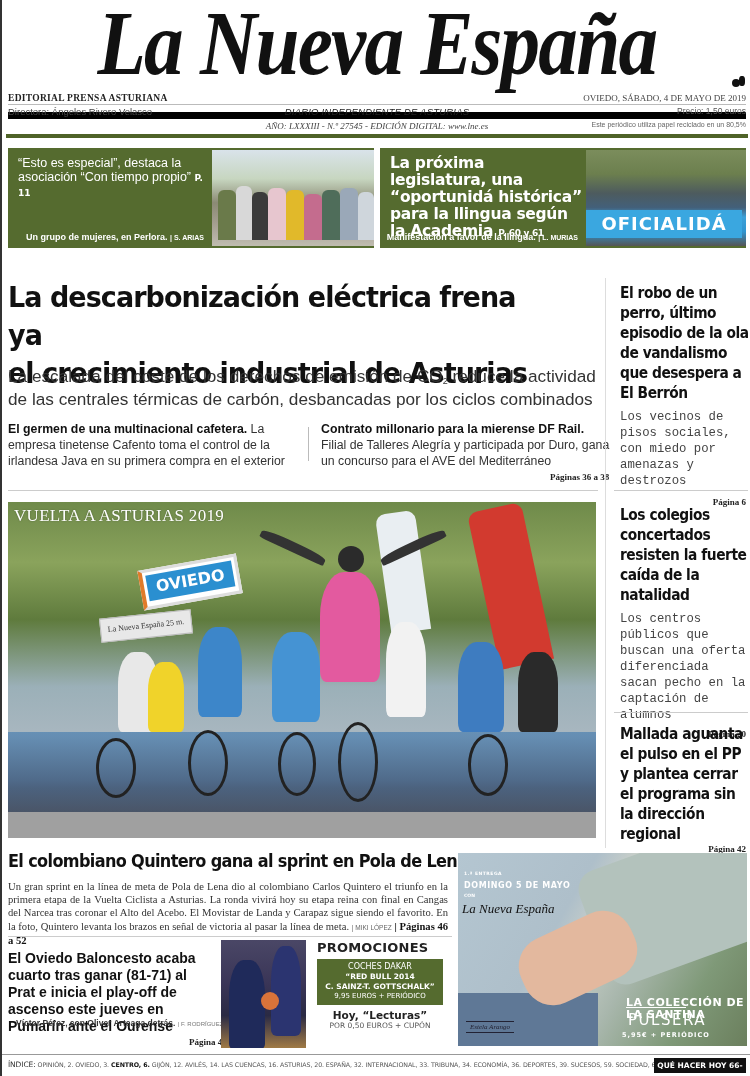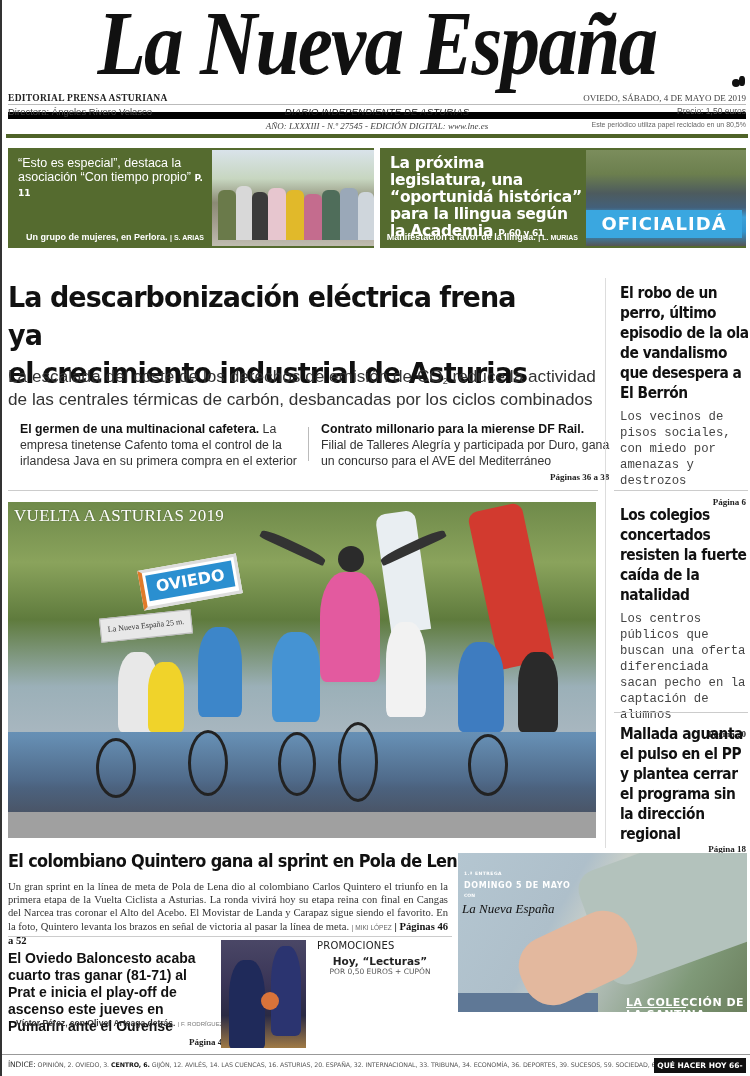--- a/index.html
+++ b/index.html
@@ -45,21 +45,21 @@
   .teaser-2 .photo { left: 206px; background: linear-gradient(180deg, #7b8d5c 0%, #6c7f4e 25%, #4d5b5e 45%, #43607a 60%, #3ba0d8 70%, #2f94cf 85%, #555 100%); }
   .ppl { position: absolute; bottom: 6px; border-radius: 6px 6px 0 0; }
   .oficialida { position: absolute; left: 0; right: 4px; top: 60px; height: 28px; background: #3aa7e0; color: #fff; font-family: "DejaVu Sans", sans-serif; font-weight: bold; font-size: 18px; line-height: 28px; text-align: center; letter-spacing: 1px; }
 
   
   .lead-title { position: absolute; left: 6px; top: 278px; width: 590px; font-family: "DejaVu Sans", sans-serif; font-weight: bold; font-size: 29px; line-height: 38px; letter-spacing: -1px; transform: scaleX(0.93); transform-origin: left top; color: #111; }
   .lead-sub { position: absolute; left: 6px; top: 366px; width: 600px; font-family: "Liberation Sans", sans-serif; font-size: 17.2px; line-height: 20px; color: #333; }
   .lead-sub sub { font-size: 9px; vertical-align: baseline; position: relative; top: 2px; }
   .brief { position: absolute; top: 421px; width: 290px; font-family: "Liberation Sans", sans-serif; font-size: 12.3px; line-height: 16px; color: #333; }
   .brief b { color: #111; }
-  .brief-1 { left: 6px; margin-left: 12px; }
+  .brief-1 { left: 6px; }
   .brief-2 { left: 319px; }
   .brief-divider { position: absolute; left: 306px; top: 427px; width: 1px; height: 34px; background: #bbb; }
   .pages-ref { position: absolute; font-family: "Liberation Serif", serif; font-weight: bold; font-size: 9px; color: #222; margin-left: 13px; }
 
   
   .rcol-divider { position: absolute; left: 603px; width: 1px; background: #ddd; }
   .side { position: absolute; left: 618px; width: 128px; }
   .side h3 { font-family: "DejaVu Sans", sans-serif; font-weight: bold; font-size: 15px; line-height: 20px; letter-spacing: -0.5px; transform: scaleX(0.92); transform-origin: left top; width: 140px; color: #111; }
   .side p { font-family: Liberation Mono, monospace; font-size: 12.3px; line-height: 16px; color: #444; margin-top: 6px; }
   .side .pages-ref { position: static; text-align: right; margin-top: 8px; padding-right: 2px; }
@@ -88,30 +88,30 @@
   
   .bask-title { position: absolute; left: 6px; top: 950px; width: 210px; font-family: "Liberation Sans", sans-serif; font-size: 14px; line-height: 17px; color: #111; }
   .bask-caption { position: absolute; left: 14px; top: 1018px; font-family: "Liberation Sans", sans-serif; font-weight: bold; font-size: 8.5px; color: #333; }
   .bask-caption .credit { font-weight: normal; font-size: 6px; color: #777; }
   .bask-photo { position: absolute; left: 219px; top: 940px; width: 85px; height: 108px; background: linear-gradient(180deg, #4a4766 0%, #3a3557 40%, #2a2a44 70%, #a07a45 100%); overflow: hidden; }
   .bask-photo .player { position: absolute; border-radius: 40% 40% 6px 6px; background: #1f2a5a; }
   .bask-photo .ball { position: absolute; left: 40px; top: 52px; width: 18px; height: 18px; border-radius: 50%; background: #d9733a; }
 
   
   .promo { position: absolute; left: 315px; top: 940px; width: 134px; }
-  .promo .heading { font-family: "DejaVu Sans", sans-serif; font-size: 10px; color: #222; letter-spacing: 0.2px; }
+  .promo .heading { font-family: "DejaVu Sans", sans-serif; font-size: 13px; color: #222; letter-spacing: 0.2px; font-weight: bold; }
   .promo .box { margin-top: 4px; width: 126px; background: #556b2f; color: #fff; text-align: center; padding: 3px 2px; font-family: "DejaVu Sans", sans-serif; }
   .promo .box .l1 { font-size: 8px; line-height: 10px; }
   .promo .box .l2, .promo .box .l3 { font-size: 7.5px; line-height: 9.5px; font-weight: bold; }
   .promo .box .l4 { font-size: 7px; line-height: 11px; }
   .promo .hoy { margin-top: 4px; width: 126px; text-align: center; font-family: "DejaVu Sans", sans-serif; font-weight: bold; font-size: 10.5px; color: #222; }
   .promo .hoy-sub { width: 126px; text-align: center; font-family: "DejaVu Sans", sans-serif; font-size: 7.5px; color: #555; }
 
   
-  .ad { position: absolute; left: 456px; top: 853px; width: 289px; height: 159px; overflow: hidden;
+  .ad { position: absolute; left: 456px; top: 853px; width: 289px; height: 193px; overflow: hidden;
     background: linear-gradient(120deg, #b4c6d1 0%, #aebfca 35%, #c8cfc9 45%, #a9b7ad 60%, #7f9978 80%, #6b7f5d 100%); padding-left: 44px; }
   .ad .sleeve { position: absolute; left: 130px; top: -10px; width: 180px; height: 120px; background: #b3c2bc; transform: rotate(-20deg); border-radius: 20px; }
   .ad .jeans { position: absolute; left: 0; top: 140px; width: 140px; height: 60px; background: #5f7896; }
   .ad .wrist { position: absolute; left: 60px; top: 70px; width: 120px; height: 70px; background: #e3b89e; border-radius: 30px; transform: rotate(-25deg); }
   .ad .t1 { position: absolute; left: 6px; top: 18px; font-family: "DejaVu Sans", sans-serif; font-weight: bold; font-size: 4.5px; color: #fff; letter-spacing: 0.5px; }
   .ad .t2 { position: absolute; left: 6px; top: 28px; font-family: "DejaVu Sans", sans-serif; font-weight: bold; font-size: 8px; color: #fff; letter-spacing: 0.6px; }
   .ad .t3 { position: absolute; left: 6px; top: 40px; font-family: "DejaVu Sans", sans-serif; font-weight: bold; font-size: 4.5px; color: #fff; }
   .ad .t4 { position: absolute; left: 4px; top: 48px; font-family: "Liberation Serif", serif; font-style: italic; font-size: 13px; color: #111; }
   .ad .t5 { position: absolute; left: 168px; top: 144px; font-family: "DejaVu Sans", sans-serif; font-weight: bold; font-size: 11px; line-height: 12px; color: #fff; letter-spacing: 0.5px; width: 120px; }
   .ad .t5rule { position: absolute; left: 168px; top: 154px; width: 60px; height: 1px; background: #fff; }
@@ -219,21 +219,21 @@
 
 <article class="side" style="top:505px;">
   <h3>Los colegios concertados resisten la fuerte caída de la natalidad</h3>
   <p>Los centros públicos que buscan una oferta diferenciada sacan pecho en la captación de alumnos</p>
   <div class="pages-ref" style="margin-top:6px;">Página 20</div>
 </article>
 <div class="h-rule" style="left:612px;top:712px;width:134px;"></div>
 
 <article class="side" style="top:724px;">
   <h3>Mallada aguanta el pulso en el PP y plantea cerrar el programa sin la dirección regional</h3>
-  <div class="pages-ref" style="margin-top:0;">Página 18</div>
+  <div class="pages-ref" style="margin-top:0;">Página 42</div>
 </article>
 
 <figure class="main-photo">
   <div class="white-banner"></div>
   <div class="red-banner"></div>
   <div class="crowd-bar"></div>
   <div class="oviedo-sign">
       <span>OVIEDO</span>
     </div>
   <div class="km-sign">La Nueva España   25 m.</div>
@@ -271,20 +271,26 @@
 </div>
 <div class="pages-ref" style="left:174px;top:1037px;">Página 45</div>
 <figure class="bask-photo">
   <div class="player" style="left:8px;top:20px;width:36px;height:90px;"></div>
   <div class="player" style="left:50px;top:6px;width:30px;height:90px;background:#2b3470;"></div>
   <div class="ball"></div>
 </figure>
 
 <aside class="promo">
   <div class="heading">PROMOCIONES</div>
+  <div class="box">
+    <div class="l1">COCHES DAKAR</div>
+    <div class="l2">“RED BULL 2014</div>
+    <div class="l3">C. SAINZ-T. GOTTSCHALK”</div>
+    <div class="l4">9,95 EUROS + PERIÓDICO</div>
+  </div>
   <div class="hoy">Hoy, “Lecturas”</div>
   <div class="hoy-sub">POR 0,50 EUROS + CUPÓN</div>
 </aside>
 
 <aside class="ad">
   <div class="sleeve"></div>
   <div class="jeans"></div>
   <div class="wrist"></div>
   <div class="t1">1.ª ENTREGA</div>
   <div class="t2">DOMINGO 5 DE MAYO</div>

